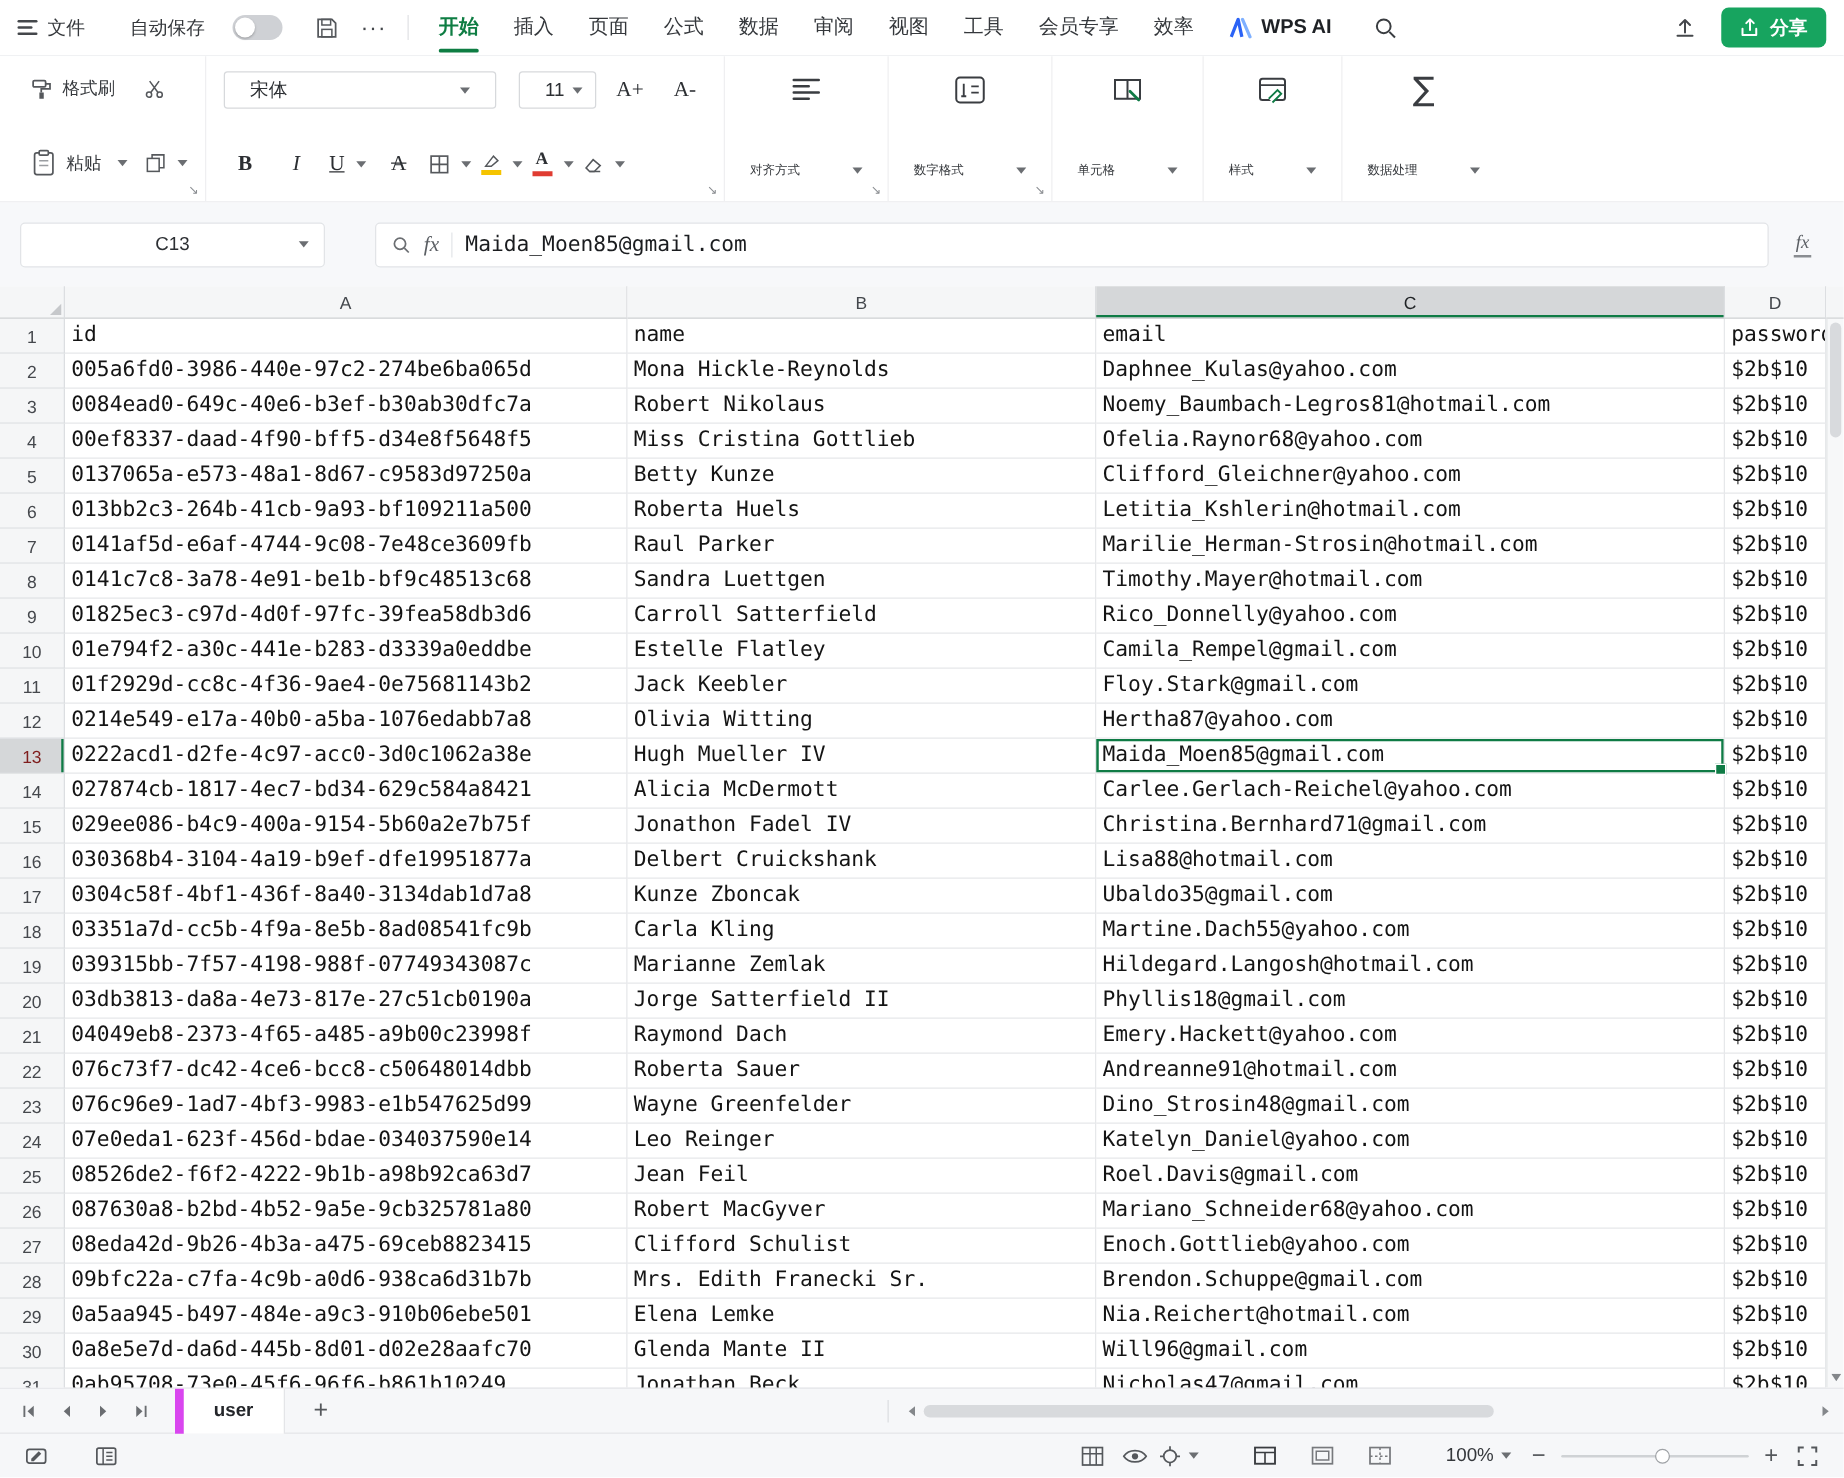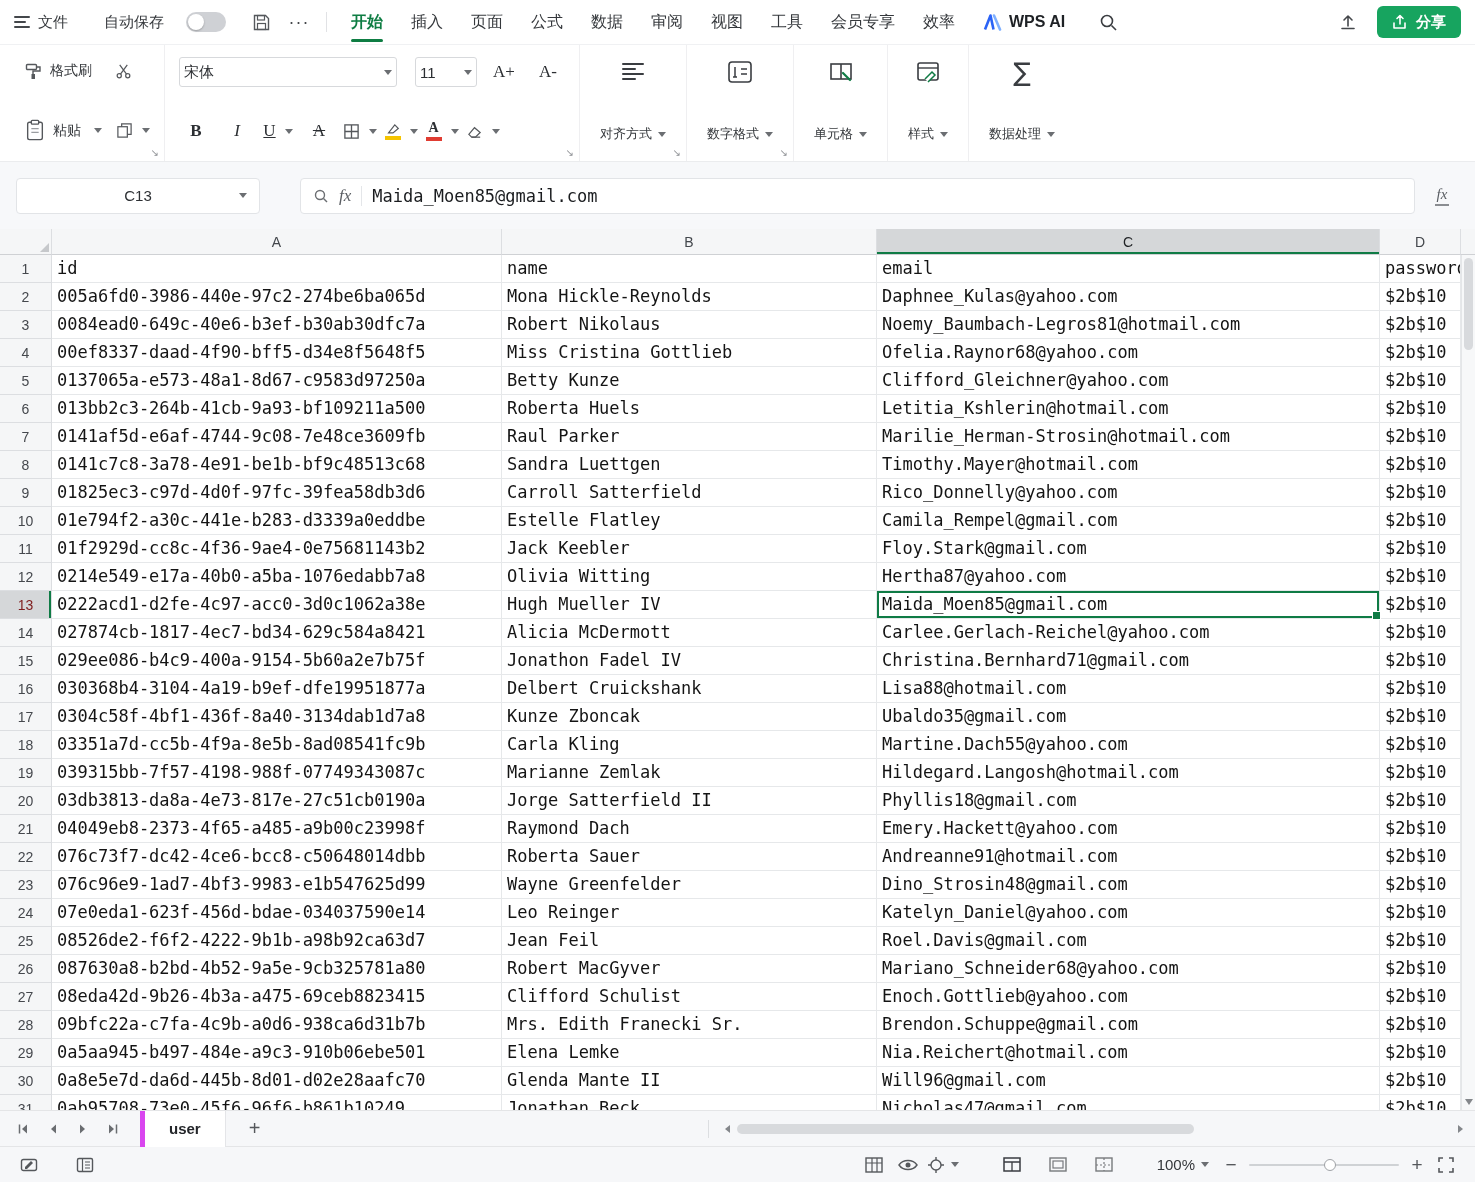--- a/index.html
+++ b/index.html
@@ -30,33 +30,33 @@
   .share-btn { display:flex;align-items:center;gap:7px;height:32px;padding:0 15px;border-radius:6px;background:#17a45f;color:#fff;font-size:15px;font-weight:600; }
 
   
   .ribbon { height:117px;display:flex;background:#fff;border-bottom:1px solid #ebecee;padding-left:6px; }
   .rgroup { position:relative;padding:12px 14px 16px;display:flex;flex-direction:column;justify-content:space-between; }
   .rgroup + .rgroup { border-left:1px solid #efeff1; }
   .launcher { position:absolute;right:5px;bottom:3px;font-size:10px;color:#8b8e92; }
   .rrow { display:flex;align-items:center;gap:10px; }
   .rbtn { display:flex;align-items:center;gap:7px;font-size:14px;color:#35383c;padding:2px 4px;border-radius:3px; }
   .rbtn.sm { width:34px;height:28px;justify-content:center;gap:3px;padding:0; }
-  .select { height:30px;background:#fff;border:1px solid #d7d9dc;border-radius:3px;display:flex;align-items:center;padding:0 4px;font-size:15px;color:#2c2f33;justify-content:space-between; }
+  .select { height:30px;background:#fff;border:1px solid #d7d9dc;border-radius:3px;display:flex;align-items:center;padding:0 20px;font-size:15px;color:#2c2f33;justify-content:space-between; }
   .font-select { width:218px; }
   .size-select { width:62px;margin-left:8px; }
   .glyph-serif { font-family:"Liberation Serif","DejaVu Serif",serif;font-size:17px;color:#2c2f33; }
   .u-under { text-decoration:underline; }
   .a-strike { text-decoration:line-through; }
   .colorA { display:flex;flex-direction:column;align-items:center;line-height:1; }
   .colorA .bar { width:16px;height:4px;margin-top:2px; }
   .bar-red { background:#e03c32; }
   .bar-yellow { background:#f5c400; }
   .big { align-items:center; }
   .bigbtn { display:flex;flex-direction:column;align-items:center;justify-content:space-between;height:100%;padding:2px 6px; }
-  .biglabel { display:flex;align-items:center;font-size:13px;color:#35383c;white-space:nowrap; }
+  .biglabel { display:flex;align-items:center;font-size:10px;color:#35383c;white-space:nowrap;gap:36px; }
   .sigma { font-size:26px;color:#3a3d41;font-family:"DejaVu Sans",sans-serif;line-height:1; }
 
   
   .fbar { height:67px;background:#f7f8fa;display:flex;align-items:center;padding:0 16px;gap:0; }
   .cellref { width:244px;height:36px;background:#fff;border:1px solid #e2e4e7;border-radius:4px;display:flex;align-items:center;justify-content:center;font-size:15px;color:#2c2f33;position:relative; }
   .cellref .caret { position:absolute;right:12px; }
   .fmain { flex:1;height:36px;margin-left:40px;background:#fff;border:1px solid #e2e4e7;border-radius:4px;display:flex;align-items:center;padding:0 12px;gap:10px;overflow:hidden; }
   .fx { font-family:"Liberation Serif","DejaVu Serif",serif;font-style:italic;font-size:17px;color:#5a5e63; }
   .fsep { width:1px;height:20px;background:#e4e6e9; }
   .fvalue { font-family:"DejaVu Sans Mono","Liberation Mono",monospace;font-size:17px;color:#1a1c1f;white-space:nowrap; }
@@ -82,21 +82,21 @@
   .cell-sel { box-shadow:inset 0 0 0 2px #0f7b45;position:relative;overflow:visible;z-index:2;background:#fff; }
   .cell-sel::after { content:"";position:absolute;right:-2px;bottom:-2px;width:7px;height:7px;background:#0f7b45;border:1.5px solid #fff; }
   .vscroll { width:14px;background:#f7f8f9;border-left:1px solid #e4e6e8;position:relative; }
   .vthumb { position:absolute;left:2px;top:3px;width:9px;height:92px;border-radius:5px;background:#d8dadd; }
   .vdown { position:absolute;left:0;bottom:0;width:14px;height:16px;display:flex;align-items:center;justify-content:center; }
 
   
   .sheetbar { height:36px;background:#f6f7f9;border-top:1px solid #e4e5e7;display:flex;align-items:center;padding:0 10px; }
   .snav { display:flex;align-items:center;gap:4px;margin-right:14px; }
   .snav .iconbtn { width:26px;height:26px; }
-  .stab { height:36px;line-height:36px;background:#fff;padding:0 24px;font-size:15px;font-weight:700;color:#24262a;border-left:5px solid #d946ef;border-right:1px solid #e4e5e8; }
+  .stab { height:36px;line-height:36px;background:#fff;padding:0 24px;font-size:15px;font-weight:700;color:#24262a;border-left:7px solid #d946ef;border-right:1px solid #e4e5e8; }
   .saddbtn { font-size:20px;color:#55585c;margin-left:16px;width:26px;text-align:center; }
   .hscroll { flex:1;display:flex;align-items:center;margin-left:440px;gap:6px; }
   .hdiv { width:1px;height:18px;background:#dcdee1;margin-right:8px; }
   .htrack { flex:1;height:10px;position:relative; }
   .hthumb { position:absolute;left:0;top:0;height:10px;width:64%;border-radius:5px;background:#d8dadd; }
 
   
   .statusbar { height:36px;background:#f6f7f9;border-top:1px solid #e4e5e7;display:flex;align-items:center;padding:0 14px; }
   .sb-left { display:flex;align-items:center;gap:26px; }
   .sb-right { margin-left:auto;display:flex;align-items:center;gap:4px; }

